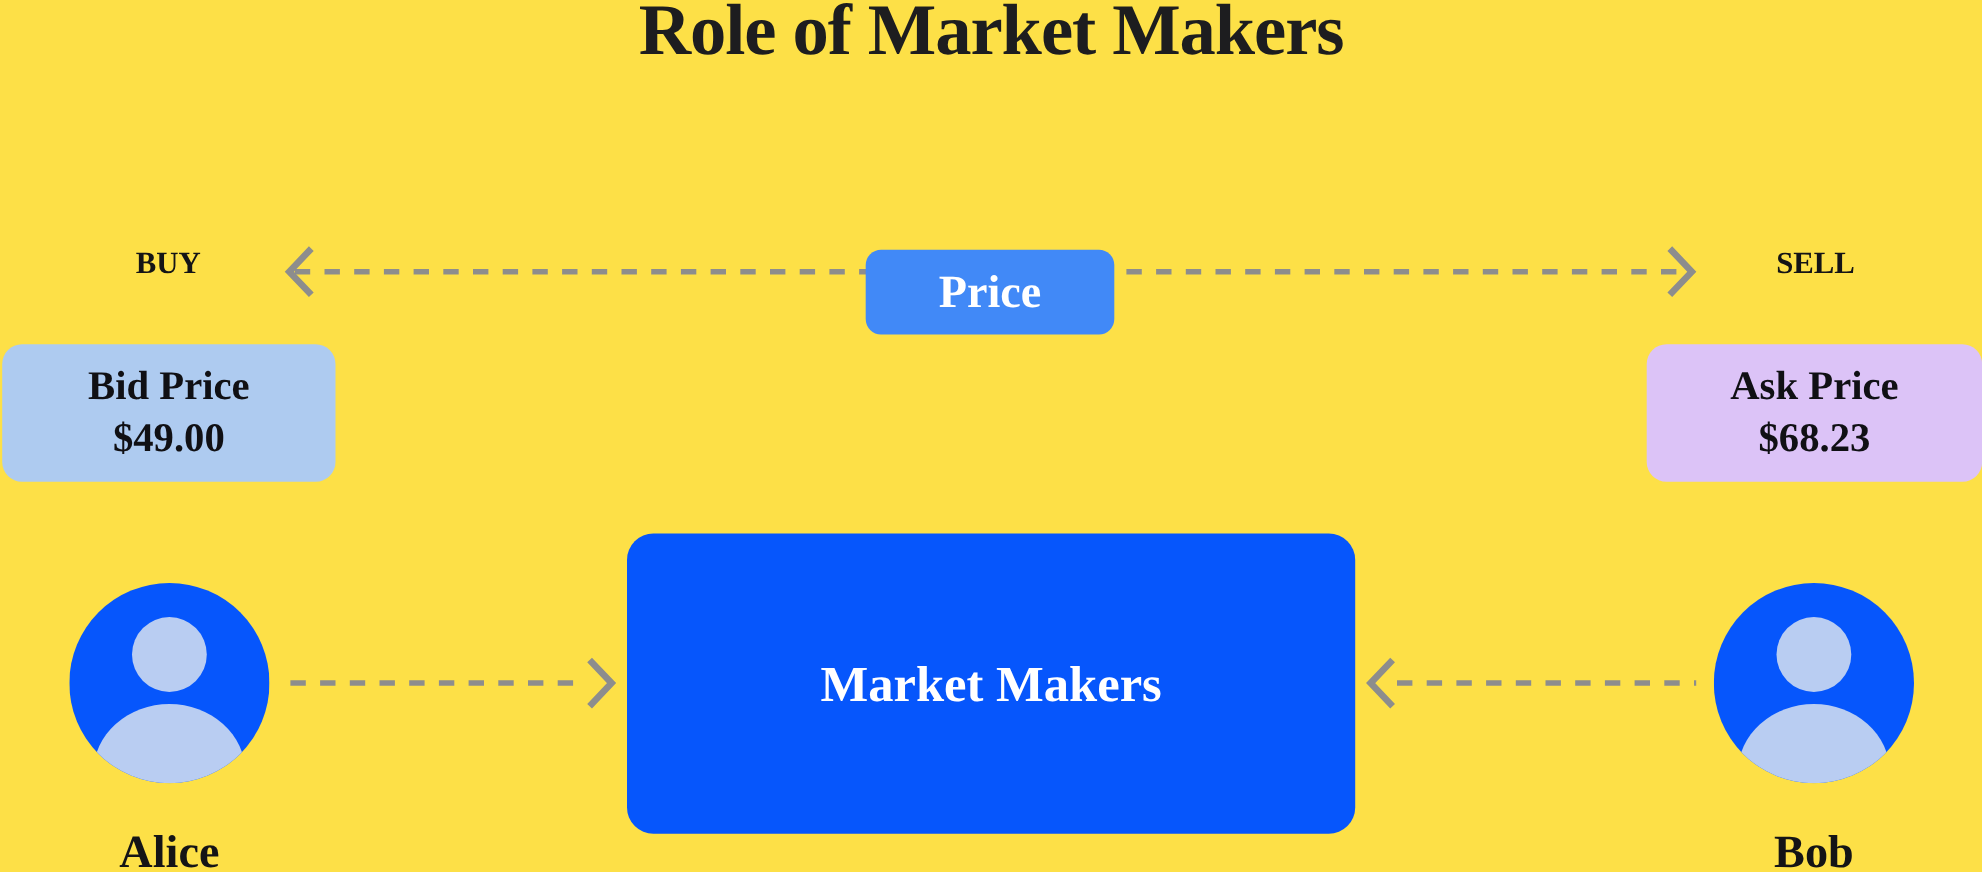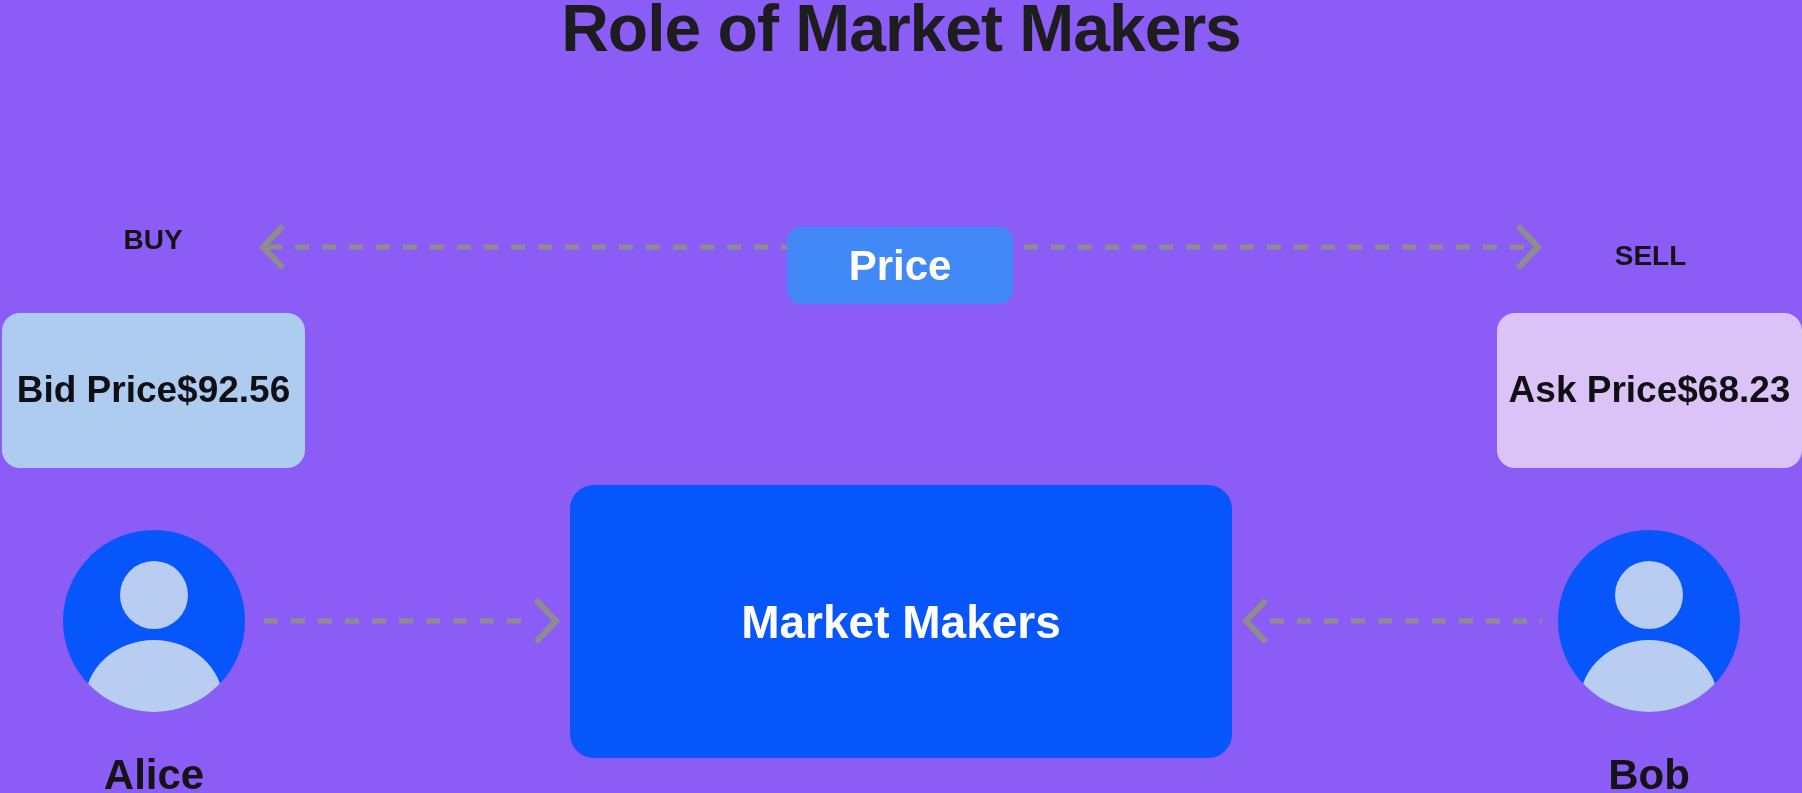--- a/index.html
+++ b/index.html
@@ -8,50 +8,50 @@
     --blue-badge:#4189f7;
     --bid-bg:#aecbf0;
     --ask-bg:#dcc3f7;
     --avatar-light:#b9cdf2;
     --arrow-gray:#8d8d8d;
     --ink:#1d1d1f;
   }
   .canvas{
     position:relative;
     width:1802px;height:793px;
-    background:#8b5cf6;
+    background:#fde047;
     overflow:hidden;
-    font-family:Liberation Sans, sans-serif;
+    font-family:Liberation Serif, serif;
     color:var(--ink);
   }
   .title{
     position:absolute;top:-10px;left:0;width:100%;
     text-align:center;
     font-size:66px;font-weight:700;letter-spacing:-1px;
     color:var(--ink);
     white-space:nowrap;
   }
   .side-label{
     position:absolute;top:224px;
     font-size:28px;font-weight:700;color:#141416;
     text-align:center;white-space:nowrap;
   }
   .buy-label{left:83px;width:140px;}
-  .sell-label{left:1578px;width:145px;margin-top:16px;}
+  .sell-label{left:1578px;width:145px;}
   .connector{position:absolute;}
   .price-badge{
     position:absolute;left:787px;top:227px;width:226px;height:77px;
     background:var(--blue-badge);border-radius:14px;
     display:flex;align-items:center;justify-content:center;
     color:#ffffff;font-size:42px;font-weight:700;
   }
   .quote-card{
-    position:absolute;top:313px;height:155px;
+    position:absolute;top:313px;height:125px;
     border-radius:18px;
-    display:flex;flex-direction:row;align-items:center;justify-content:center;
+    display:flex;flex-direction:column;align-items:center;justify-content:center;
     font-size:37px;font-weight:700;line-height:1.26;color:#101014;
     text-align:center;
   }
   .bid-card{left:2px;width:303px;background:var(--bid-bg);}
   .ask-card{left:1497px;width:305px;background:var(--ask-bg);}
   .mm-box{
     position:absolute;left:570px;top:485px;width:662px;height:273px;
     background:var(--blue-strong);border-radius:24px;
     display:flex;align-items:center;justify-content:center;
     color:#ffffff;font-size:46px;font-weight:700;
@@ -82,21 +82,21 @@
 
   <div class="side-label buy-label">BUY</div>
   <div class="side-label sell-label">SELL</div>
 
   <div class="price-badge">
     <span>Price</span>
   </div>
 
   <div class="quote-card bid-card">
     <span>Bid Price</span>
-    <span>$92.56</span>
+    <span>$49.00</span>
   </div>
 
   <div class="quote-card ask-card">
     <span>Ask Price</span>
     <span>$68.23</span>
   </div>
 
   <div class="mm-box">
     <span>Market Makers</span>
   </div>

